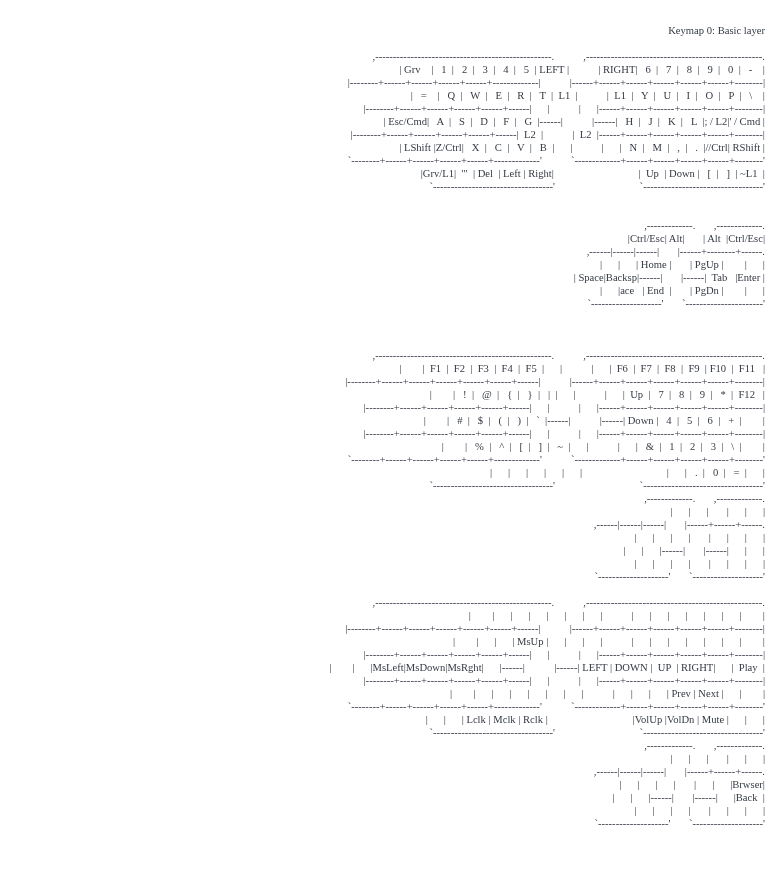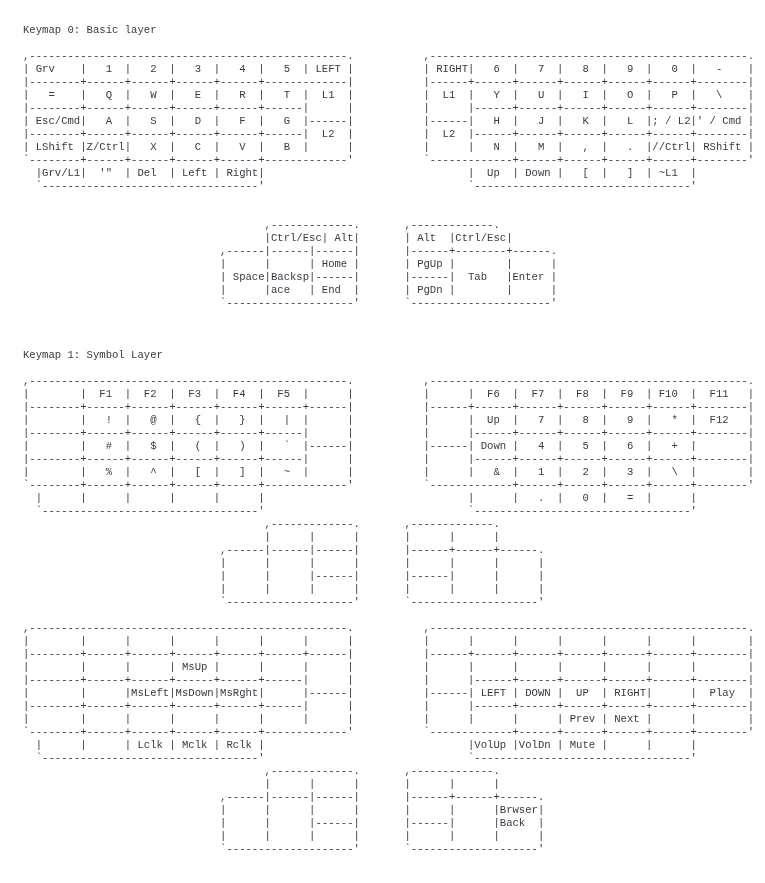--- a/index.html
+++ b/index.html
@@ -5,24 +5,25 @@
   html, body {
     margin: 0;
     padding: 0;
     background: #ffffff;
     width: 765px;
     height: 883px;
     overflow: hidden;
   }
   .doc {
     padding: 24px 0 0 23px;
-    font-family: Liberation Mono, monospace;
+    font-family: Liberation Serif, serif;
     font-size: 10.6px;
     line-height: 13px;
     color: #343a44;
+    text-align: right;
     -webkit-font-smoothing: antialiased;
   }
   .keymap-section { margin: 0; }
   .keymap-section + .keymap-section.gap-large { margin-top: 39px; }
   .keymap-section + .keymap-section.gap-none  { margin-top: 0; }
   .keymap-title {
     white-space: pre;
     height: 13px;
     margin: 0;
     font-weight: normal;
@@ -60,21 +61,20 @@
                                       ,-------------.       ,-------------.
                                       |Ctrl/Esc| Alt|       | Alt  |Ctrl/Esc|
                                ,------|------|------|       |------+--------+------.
                                |      |      | Home |       | PgUp |        |      |
                                | Space|Backsp|------|       |------|  Tab   |Enter |
                                |      |ace   | End  |       | PgDn |        |      |
                                `--------------------'       `----------------------'</pre>
   </section>
 
   <section class="keymap-section gap-large">
-    <div class="keymap-title">Keymap 1: Symbol Layer</div>
     <pre class="keymap-art">,--------------------------------------------------.           ,--------------------------------------------------.
 |        |  F1  |  F2  |  F3  |  F4  |  F5  |      |           |      |  F6  |  F7  |  F8  |  F9  | F10  |  F11   |
 |--------+------+------+------+------+------+------|           |------+------+------+------+------+------+--------|
 |        |   !  |   @  |   {  |   }  |   |  |      |           |      |  Up  |   7  |   8  |   9  |   *  |  F12   |
 |--------+------+------+------+------+------|      |           |      |------+------+------+------+------+--------|
 |        |   #  |   $  |   (  |   )  |   `  |------|           |------| Down |   4  |   5  |   6  |   +  |        |
 |--------+------+------+------+------+------|      |           |      |------+------+------+------+------+--------|
 |        |   %  |   ^  |   [  |   ]  |   ~  |      |           |      |   &amp;  |   1  |   2  |   3  |   \  |        |
 `--------+------+------+------+------+-------------'           `-------------+------+------+------+------+--------'
   |      |      |      |      |      |                                |      |   .  |   0  |   =  |      |

